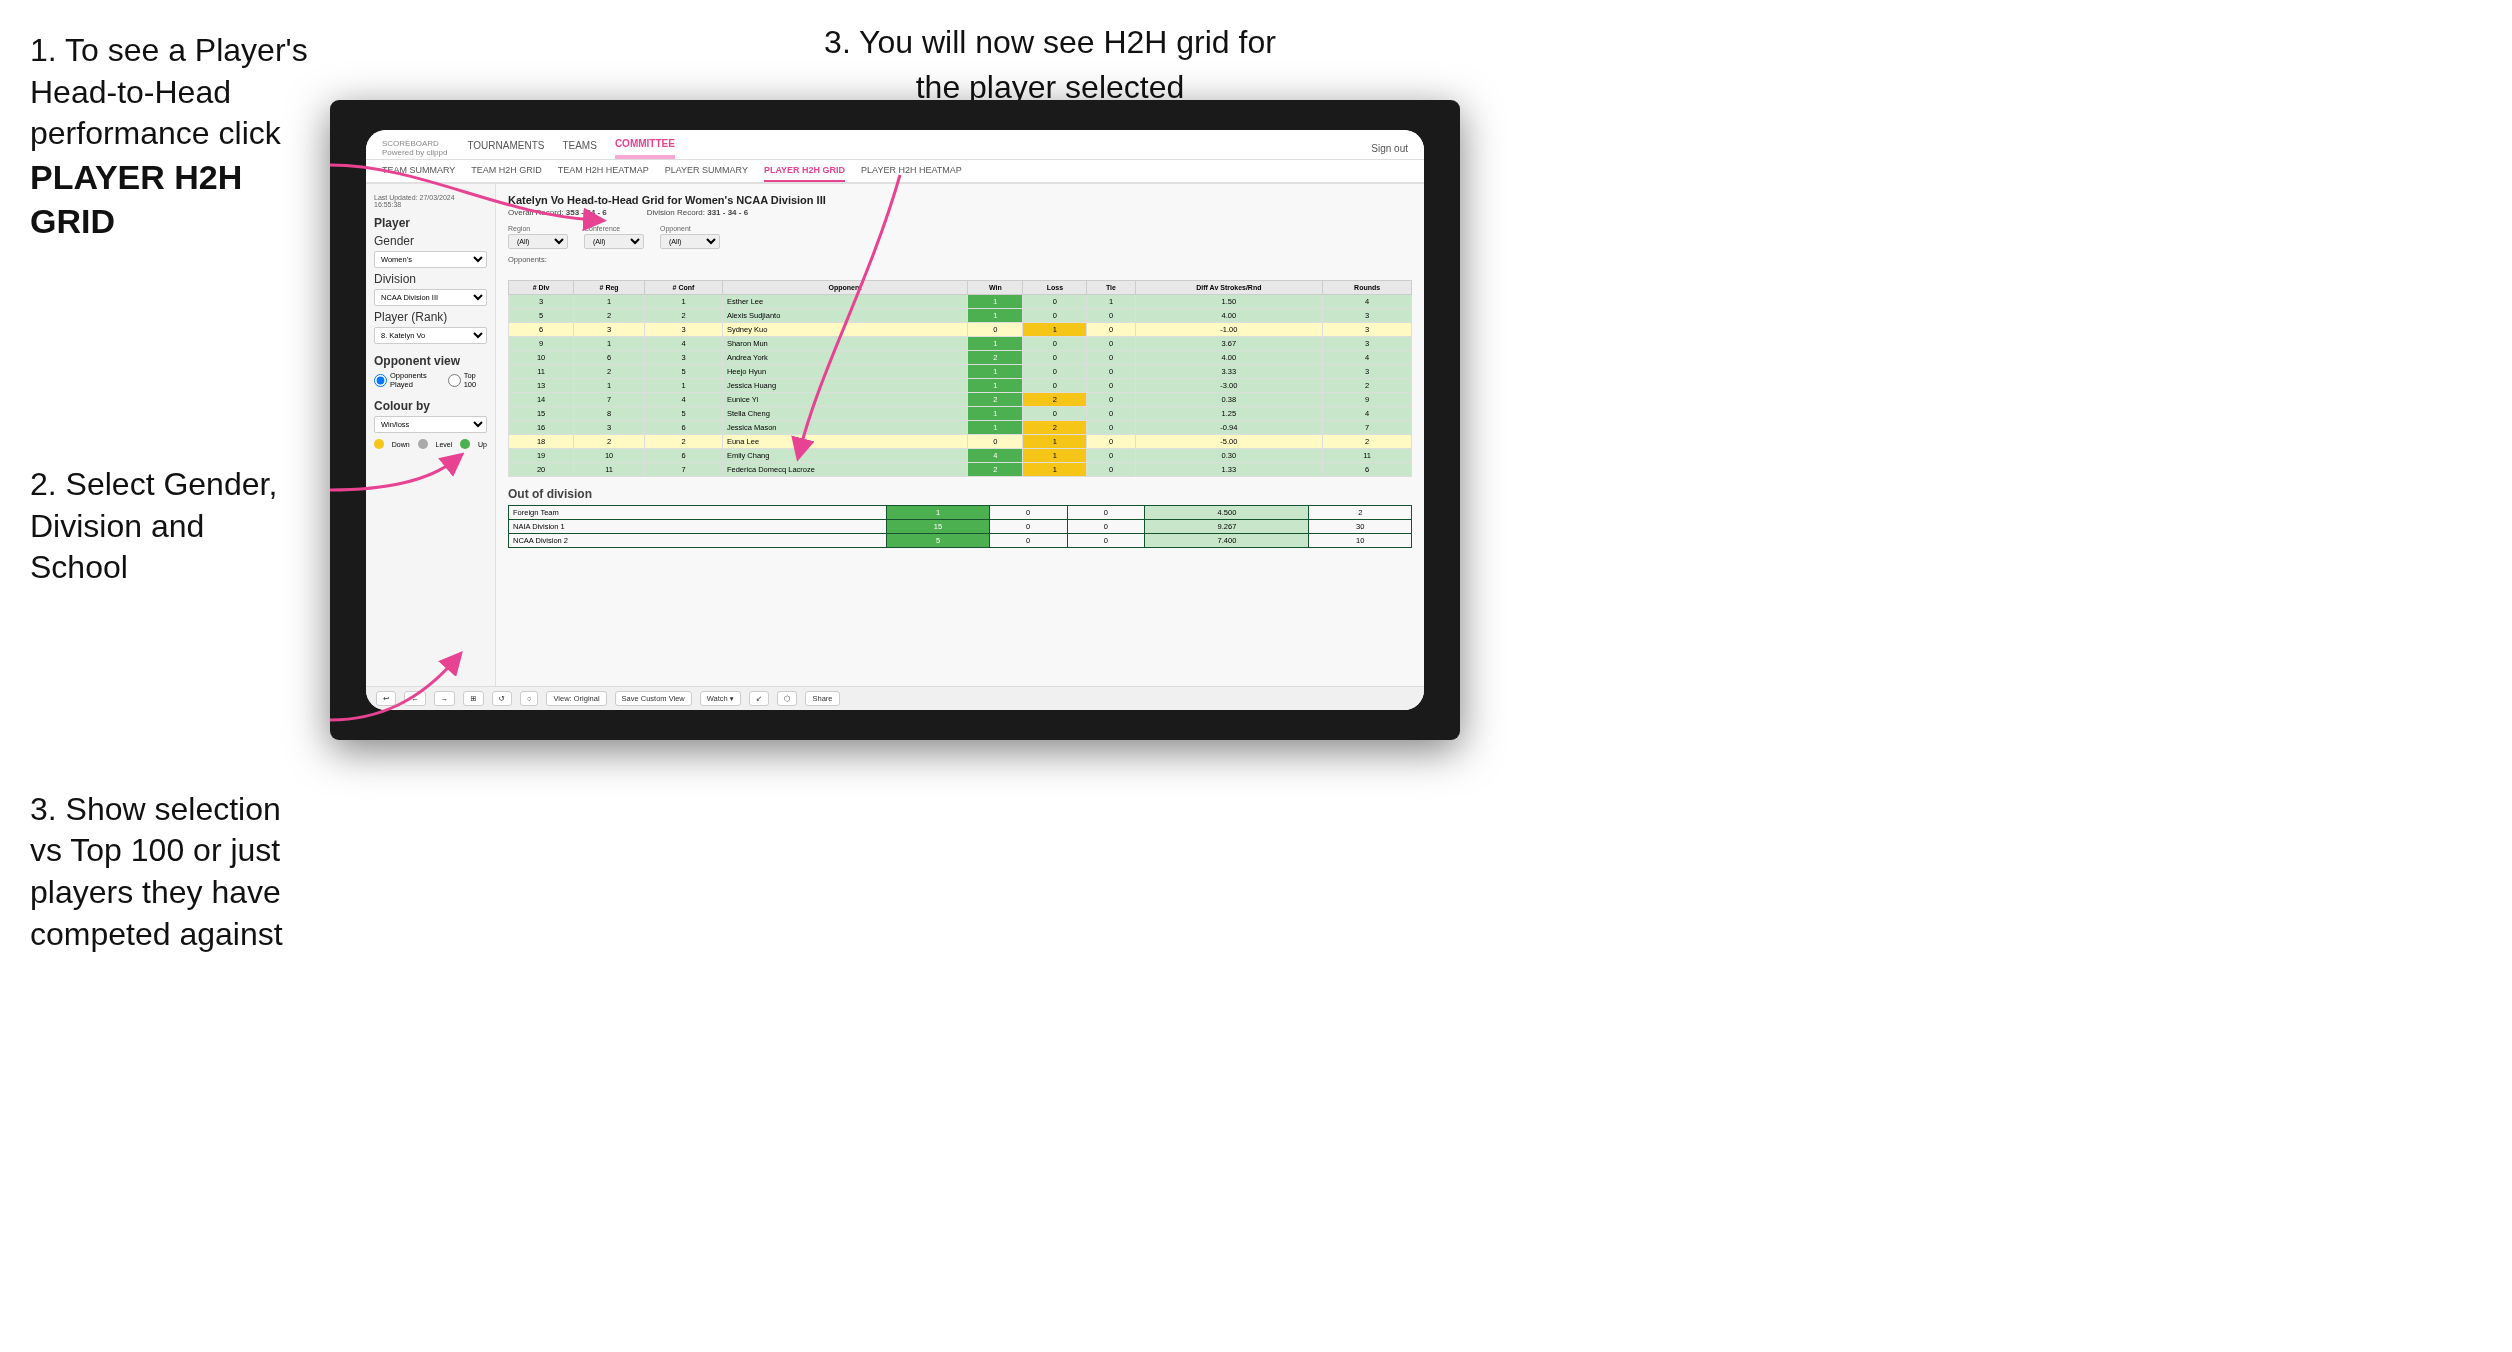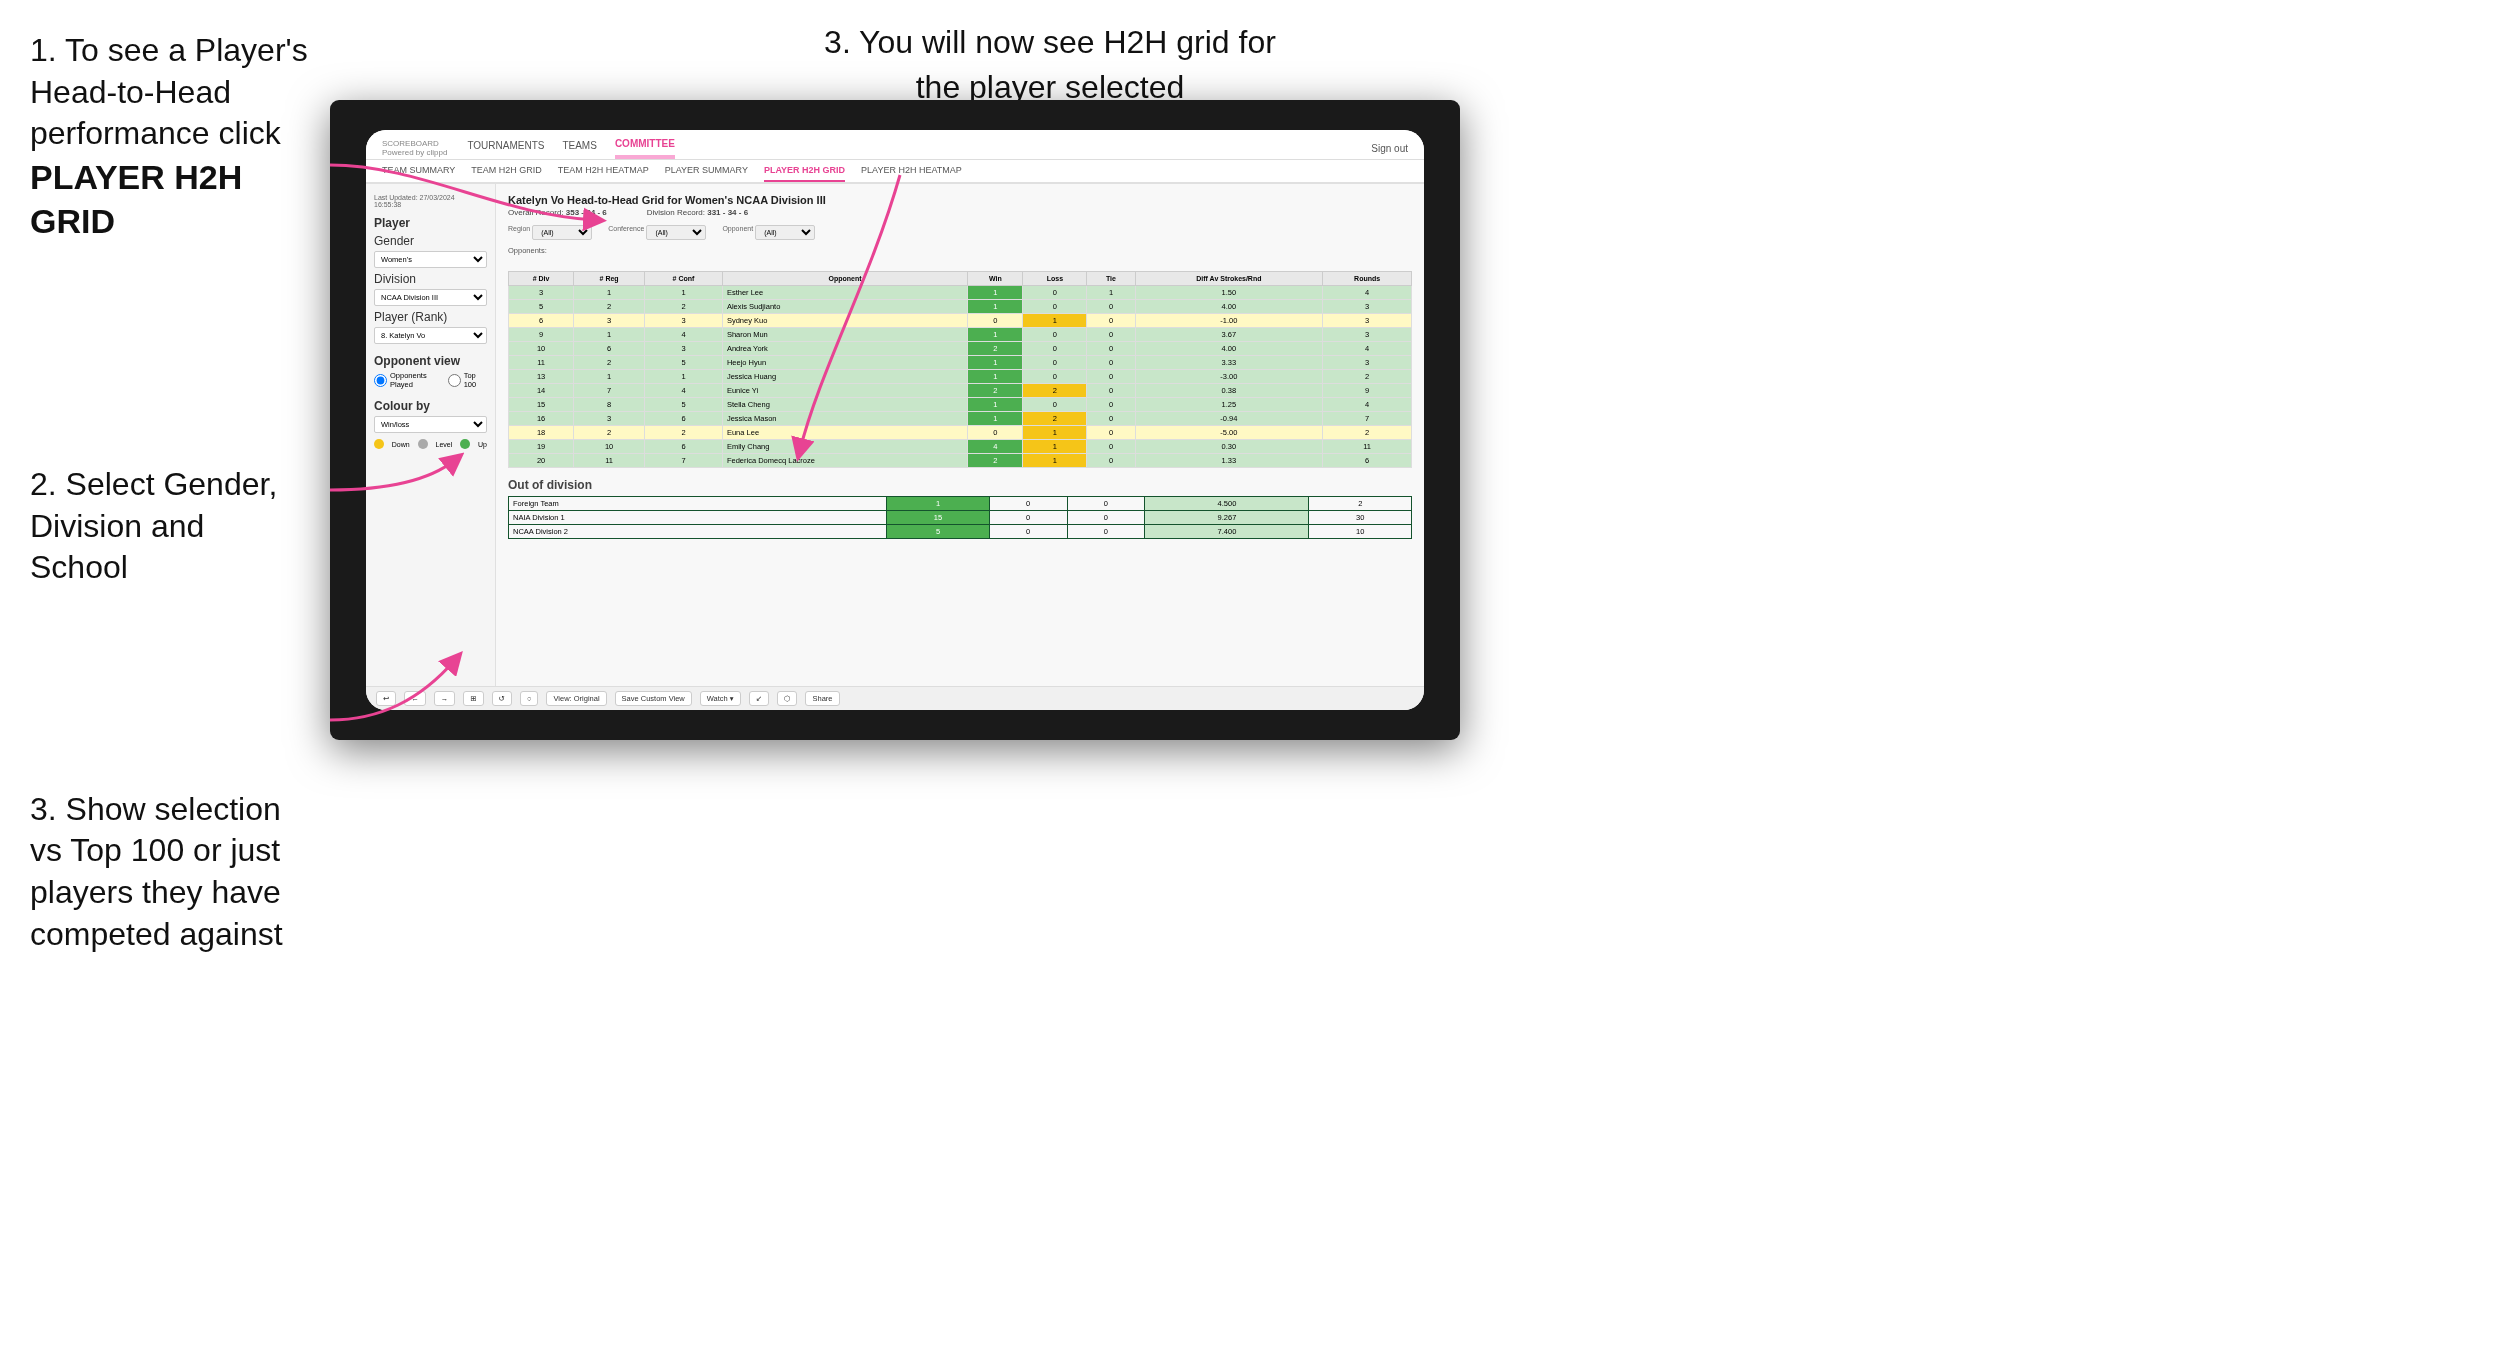--- a/index.html
+++ b/index.html
@@ -220,21 +220,21 @@
       margin-bottom: 8px;
     }
     .filter-row {
       display: flex;
       gap: 16px;
       margin-bottom: 6px;
       align-items: flex-end;
     }
     .filter-group {
       display: flex;
-      flex-direction: row;
+      flex-direction: column;
       gap: 2px;
     }
     .filter-label {
       font-size: 7px;
       color: #666;
     }
     .filter-select {
       font-size: 7px;
       padding: 2px 4px;
       border: 1px solid #ccc;

